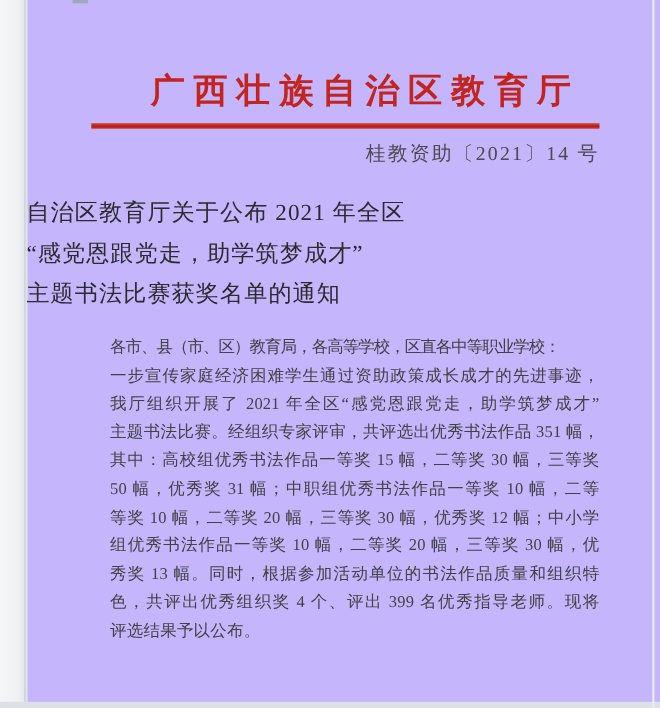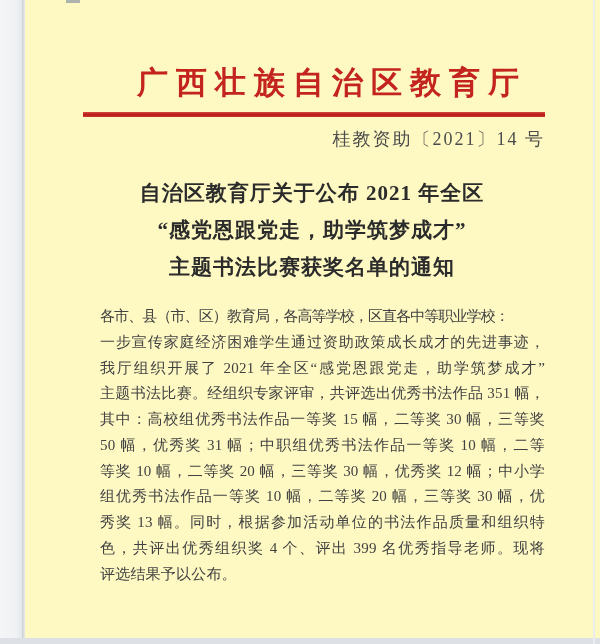--- a/index.html
+++ b/index.html
@@ -4,21 +4,21 @@
 <style>
   html, body {
     margin: 0;
     padding: 0;
     background: #ffffff;
   }
   .page {
     position: relative;
     width: 600px;
     height: 644px;
-    background: #fef9c3;
+    background: #c4b5fd;
     overflow: hidden;
     font-family: "Liberation Serif", "DejaVu Serif", serif;
   }
   
   .edge-left {
     position: absolute;
     left: 0; top: 0; bottom: 0;
     width: 23px;
     background: linear-gradient(to right, #f3f5f7 0%, #eff1f3 70%, #e3e7ea 100%);
   }
@@ -72,23 +72,23 @@
     font-size: 18px;
     letter-spacing: 2px;
     color: #4b4b4b;
     white-space: nowrap;
   }
   
   .notice-title {
     position: absolute;
     left: 24px; right: 0;
     top: 175px;
-    text-align: center;
+    text-align: left;
     font-size: 21px;
-    font-weight: bold;
+    font-weight: normal;
     color: #2b2b2b;
     line-height: 37px;
     letter-spacing: 1px;
   }
   
   .body-text {
     position: absolute;
     left: 100px;
     top: 304px;
     width: 445px;

